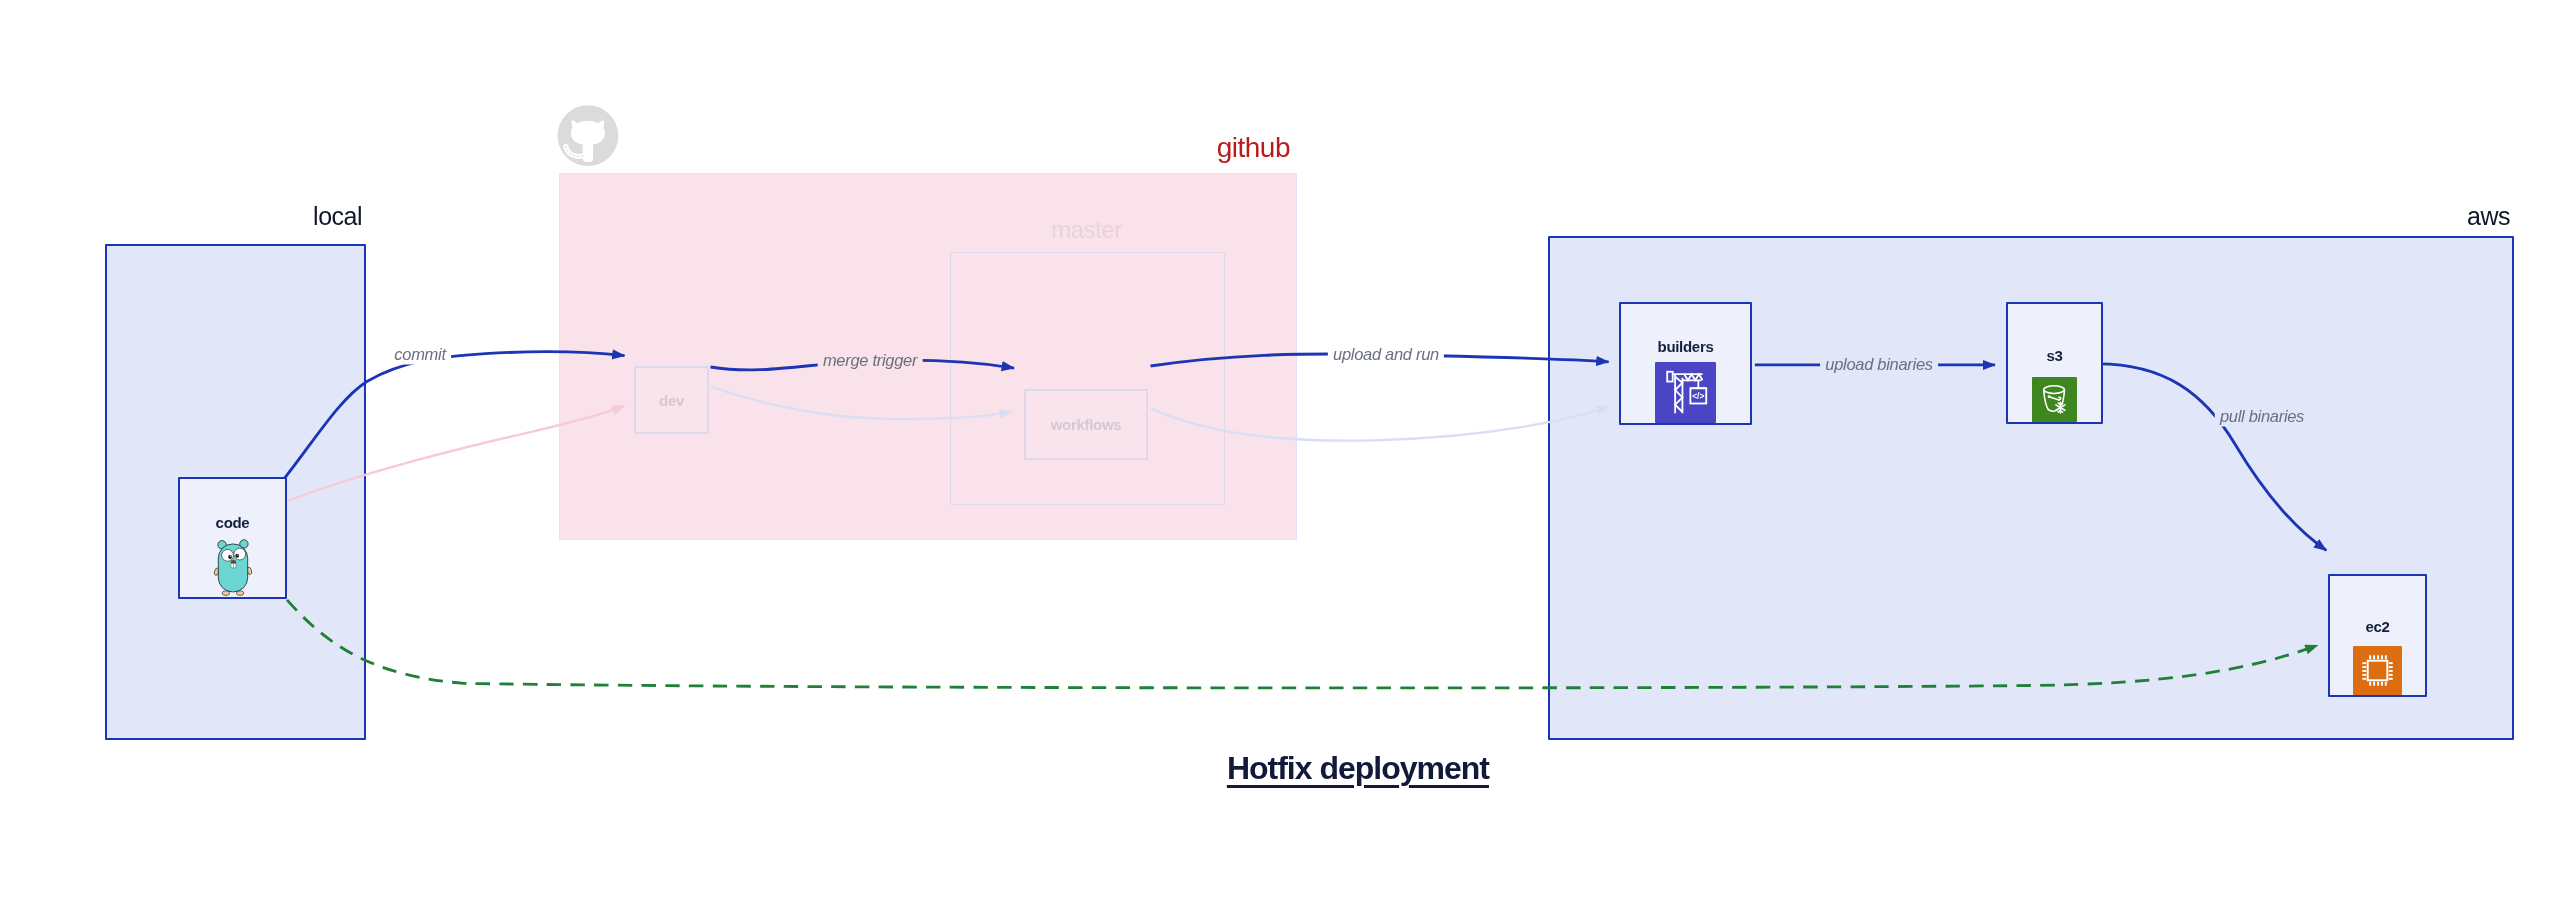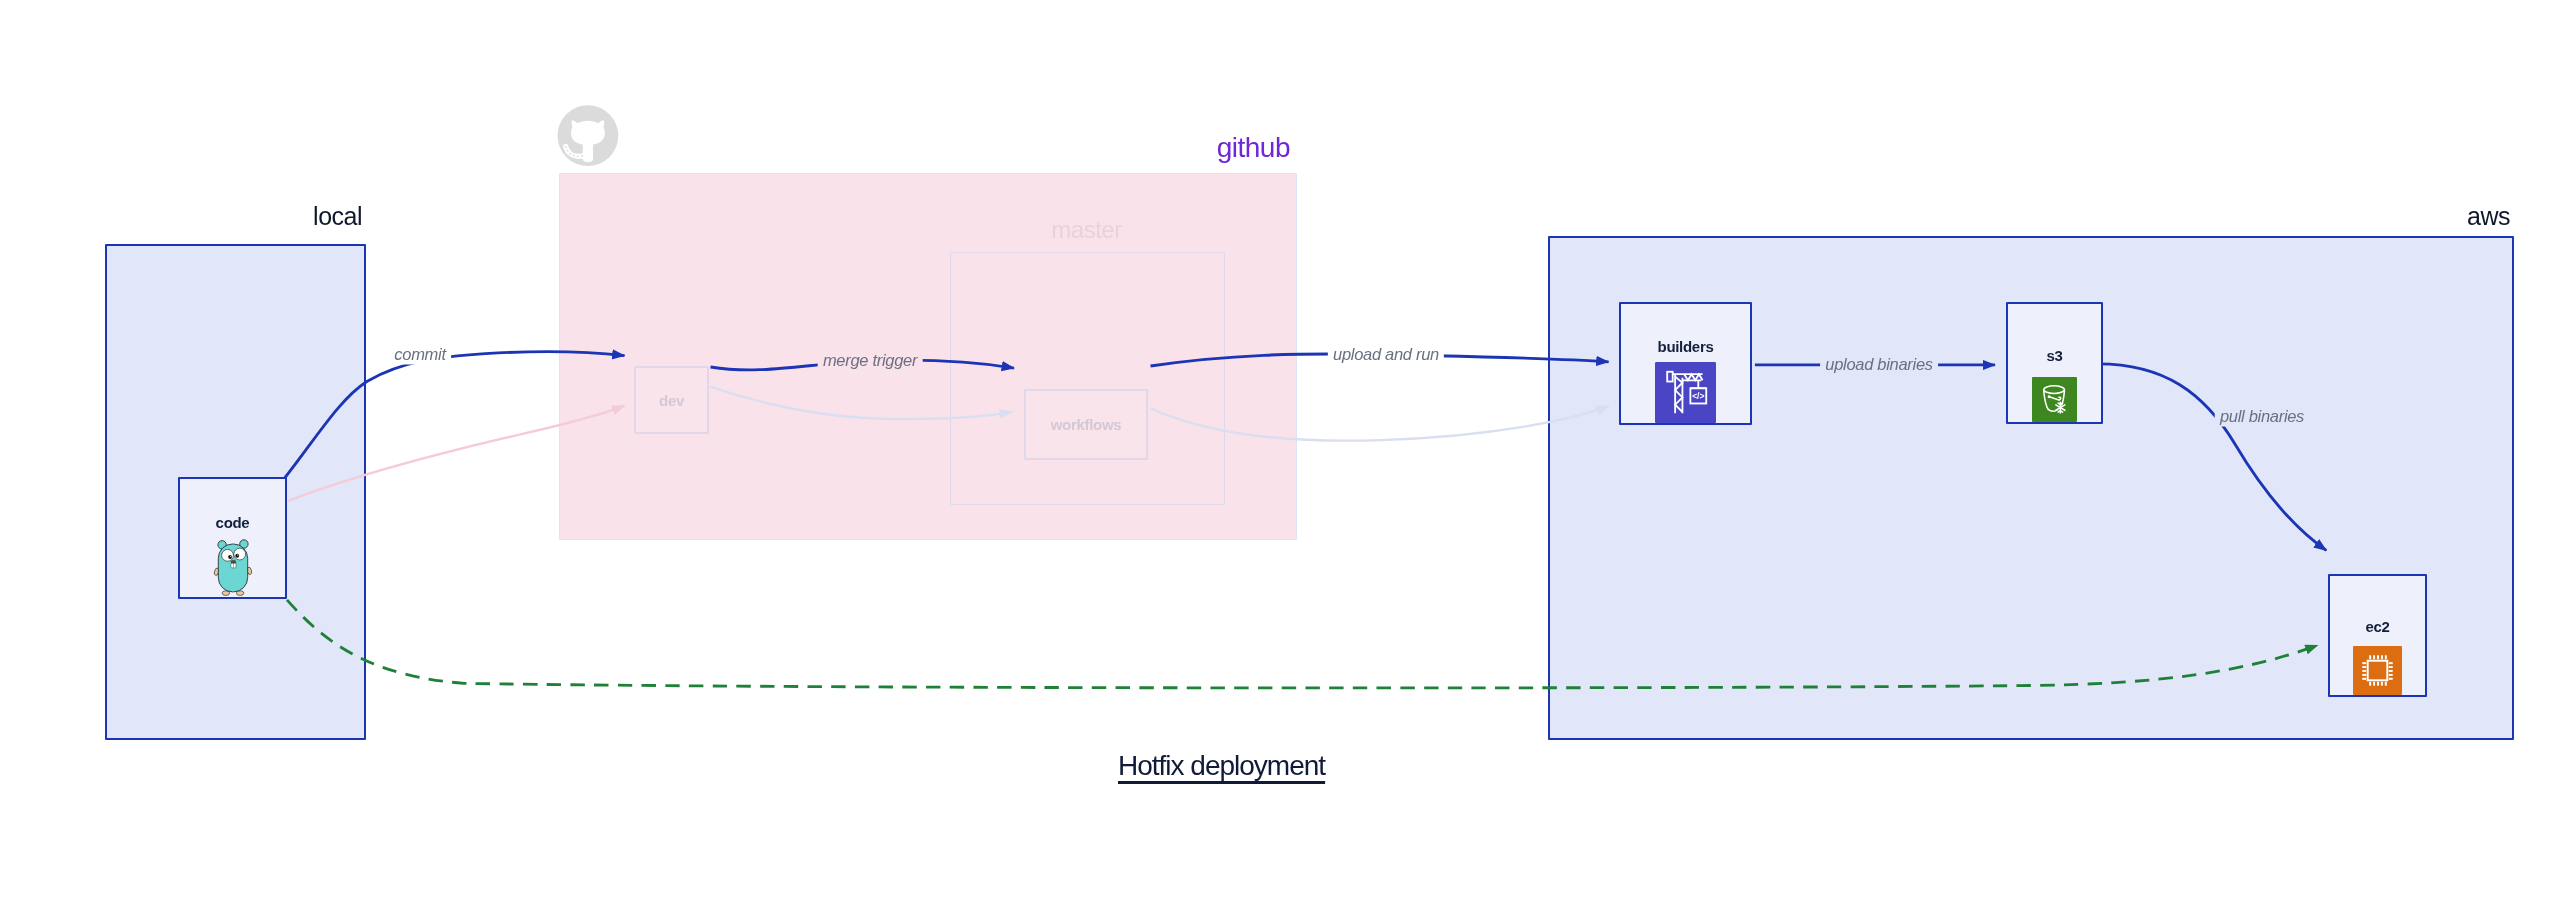--- a/index.html
+++ b/index.html
@@ -4,43 +4,43 @@
 <style>
   html,body{margin:0;padding:0;background:#ffffff;}
   #canvas{position:relative;width:2604px;height:902px;background:#ffffff;overflow:hidden;
           font-family:"Liberation Sans",sans-serif;}
   
   .group-blue{position:absolute;background:#e1e7f9;border:2.6px solid #1b35b5;border-radius:1px;z-index:0;}
   .group-pink{position:absolute;background:#f9e2ea;border:1.5px solid #dde3f8;border-radius:1px;z-index:0;}
   .group-faded{position:absolute;background:transparent;border:1.5px solid #ded8ea;border-radius:1px;z-index:0;}
   .group-label{position:absolute;text-align:right;font-size:25px;font-weight:500;color:#0f172a;
                letter-spacing:-0.5px;z-index:2;}
-  .group-label-faded{position:absolute;text-align:right;font-size:28px;font-weight:500;color:#6d28d9;
+  .group-label-faded{position:absolute;text-align:right;font-size:28px;font-weight:500;color:#b91c1c;
                letter-spacing:-0.5px;z-index:2;}
   .group-label-master{position:absolute;text-align:center;font-size:24px;font-weight:500;color:#e9d2da;
                letter-spacing:-0.5px;z-index:1;}
   
   .node{position:absolute;background:#eef1fc;border:2.6px solid #1b35b5;border-radius:1px;z-index:2;
         display:flex;flex-direction:column;align-items:center;padding-top:7.2px;box-sizing:border-box;justify-content:flex-end;}
   .node-faded{position:absolute;background:#f9e4eb;border:2.1px solid #ded8ea;border-radius:1px;z-index:2;
         display:flex;flex-direction:column;align-items:center;justify-content:center;box-sizing:border-box;margin-top:36px;}
   .node-label{font-size:15px;font-weight:bold;color:#15203c;letter-spacing:-0.3px;}
   .node-label-faded{font-size:15px;font-weight:bold;color:#d4c8d6;letter-spacing:-0.3px;}
   .node-icon{margin-top:7.2px;}
   
   #edges{position:absolute;left:0;top:0;width:2604px;height:902px;z-index:1;pointer-events:none;}
   
   .edge-label{position:absolute;transform:translate(-50%,-50%);font-size:16.5px;font-style:italic;
               color:#6a7080;letter-spacing:-0.3px;white-space:nowrap;padding:1px 5.2px;z-index:3;}
   .bg-white{background:#ffffff;}
   .bg-pink{background:#f9e2ea;}
   .bg-blue{background:#e1e7f9;}
   
-  #title{position:absolute;left:1118px;top:750px;width:371px;text-align:left;font-size:28px;
-         font-weight:400;color:#111a38;letter-spacing:-1px;text-decoration:underline;
+  #title{position:absolute;left:1118px;top:750px;width:371px;text-align:right;font-size:32px;
+         font-weight:700;color:#111a38;letter-spacing:-1px;text-decoration:underline;
          text-decoration-thickness:3.1px;text-underline-offset:6.2px;z-index:2;}
 </style>
 </head>
 <body>
 
 <div id="canvas">
 
   <div class="group-blue" style="left:105px;top:244px;width:257px;height:492px;"></div>
   <div class="group-label" style="left:105px;top:202px;width:257px;">local</div>
 

